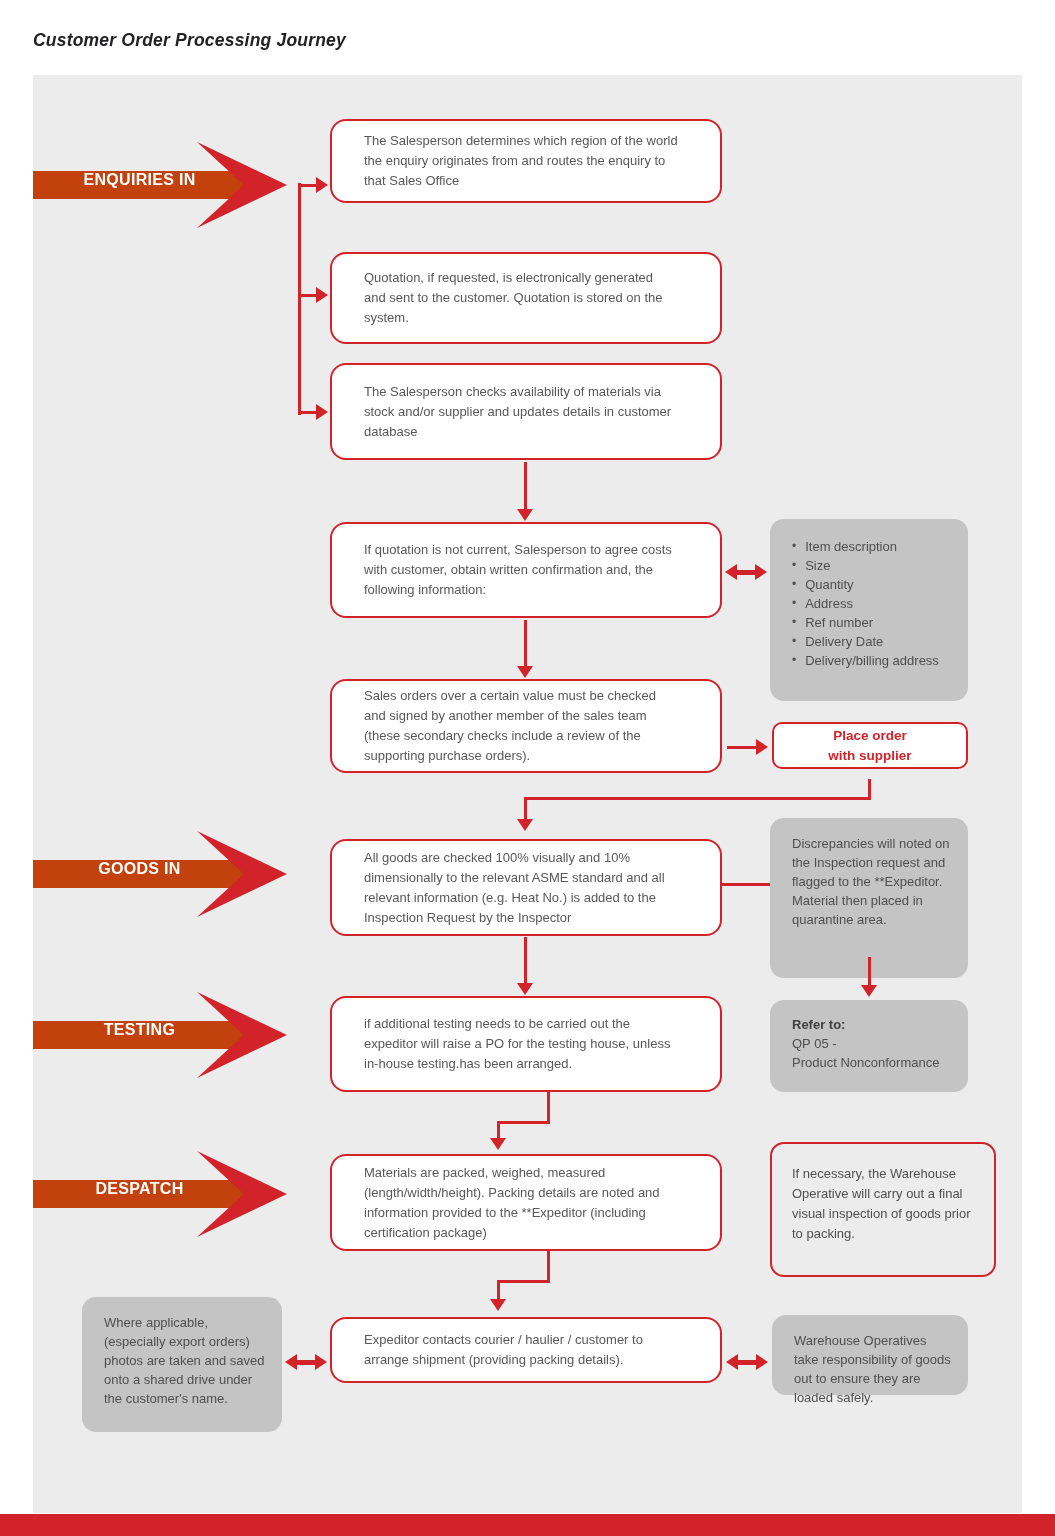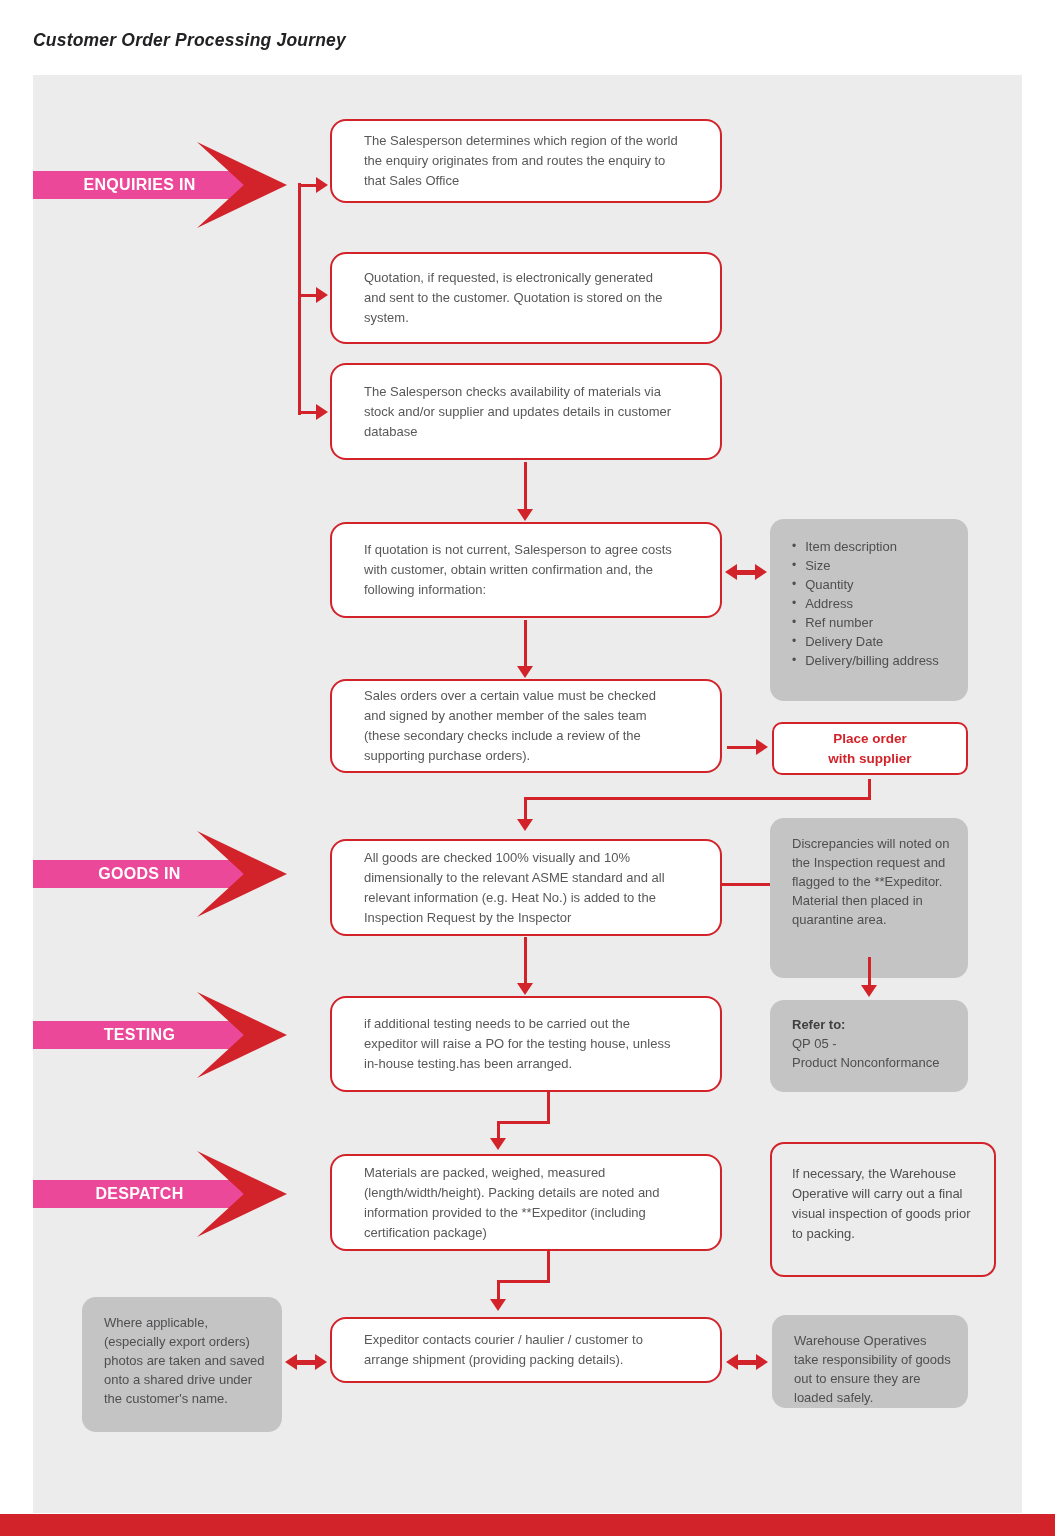--- a/index.html
+++ b/index.html
@@ -8,22 +8,22 @@
 
   .page-title { position:absolute; left:33px; top:30px; font-size:17.5px; font-weight:bold;
     font-style:italic; color:#222225; letter-spacing:.2px; }
 
   .panel { position:absolute; left:33px; top:75px; width:989px; height:1438px; background:#ececec; }
 
   .bottom-bar { position:absolute; left:0; top:1514px; width:1055px; height:22px; background:#d2232a; }
 
   
   .stage { position:absolute; left:33px; width:254px; height:86px; }
-  .stage .bar { position:absolute; left:0; top:29px; width:213px; height:28px; background:#ec4899;
-    display:flex; align-items:center; justify-content:center; color:#fff; font-weight:bold;
+  .stage .bar { position:absolute; left:0; top:29px; width:213px; height:28px; background:#c2410c;
+    display:flex; justify-content:center; color:#fff; font-weight:bold;
     font-size:16px; letter-spacing:.3px; white-space:nowrap; }
   .stage .chev { position:absolute; left:164px; top:0; width:90px; height:86px; background:#d2232a;
     clip-path:polygon(0 0, 100% 50%, 0 100%, 52% 50%); }
 
   
   .wbox { position:absolute; left:330px; width:392px; background:#ffffff; border:2px solid #d2232a;
     border-radius:16px; display:flex; flex-direction:column; justify-content:center;
     padding:12px 42px 12px 32px; color:#58585a; font-size:13px; line-height:20px; }
 
   
@@ -32,21 +32,21 @@
   .gnote ul { list-style:none; }
   .gnote li { display:flex; gap:9px; line-height:19px; }
   .gnote li .dot { font-size:12px; line-height:19px; }
 
   .rnote { position:absolute; left:770px; width:226px; background:transparent; border:2px solid #d2232a;
     border-radius:14px; color:#4f4f51; font-size:13px; line-height:20px; padding:20px 16px 14px 20px; }
 
   .refer-heading { font-weight:bold; color:#3f3f41; }
 
   
-  .sbox { position:absolute; left:772px; top:722px; width:196px; height:53px; background:#fff;
+  .sbox { position:absolute; left:772px; top:722px; width:196px; height:47px; background:#fff;
     border:2px solid #d2232a; border-radius:10px; display:flex; flex-direction:column;
     align-items:center; justify-content:center; color:#d2232a; font-weight:bold;
     font-size:13.5px; line-height:20px; }
 
   
   .vline, .hline { position:absolute; background:#d2232a; }
   .vline { width:3px; }
   .hline { height:3px; }
   .arr-d { position:absolute; width:0; height:0; border-left:8px solid transparent;
     border-right:8px solid transparent; border-top:12px solid #d2232a; }
@@ -171,21 +171,21 @@
   </div>
 
   <div class="rnote" style="top:1142px;height:135px">
     <span>If necessary, the Warehouse Operative will carry out a final visual inspection of goods prior to packing.</span>
   </div>
 
   <div class="gnote" style="left:82px;top:1297px;width:200px;height:135px">
     <span>Where applicable, (especially export orders) photos are taken and saved onto a shared drive under the customer's name.</span>
   </div>
 
-  <div class="gnote" style="left:772px;top:1315px;width:196px;height:93px">
+  <div class="gnote" style="left:772px;top:1315px;width:196px;height:80px">
     <span>Warehouse Operatives take responsibility of goods out to ensure they are loaded safely.</span>
   </div>
 
   <div class="vline" style="left:298px;top:183px;height:232px"></div>
   <div class="hline" style="left:300px;top:184px;width:18px"></div>
   <div class="arr-r" style="left:316px;top:177px"></div>
   <div class="hline" style="left:300px;top:294px;width:18px"></div>
   <div class="arr-r" style="left:316px;top:287px"></div>
   <div class="hline" style="left:300px;top:411px;width:18px"></div>
   <div class="arr-r" style="left:316px;top:404px"></div>

